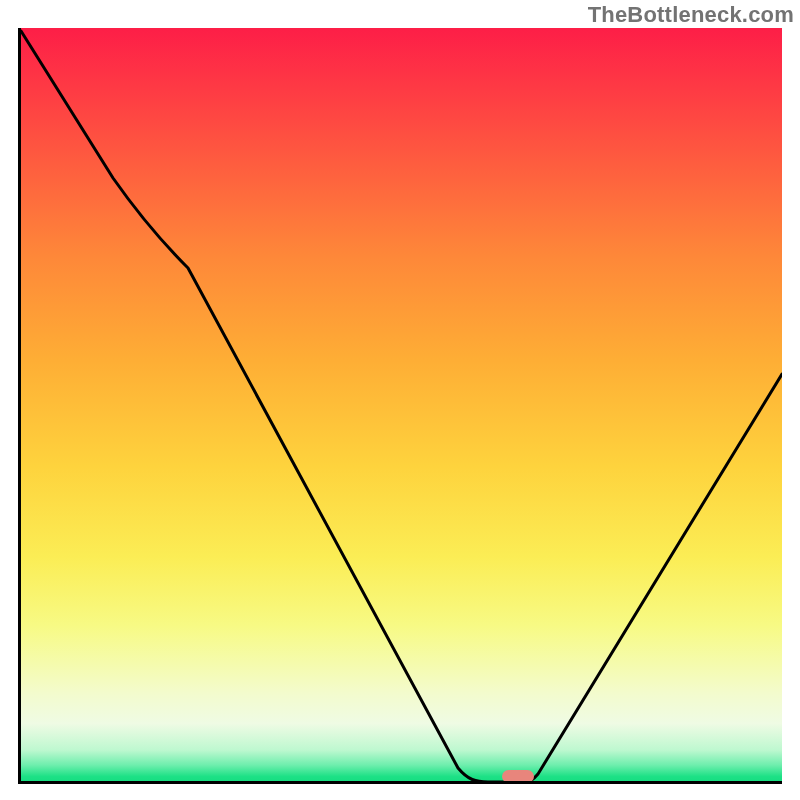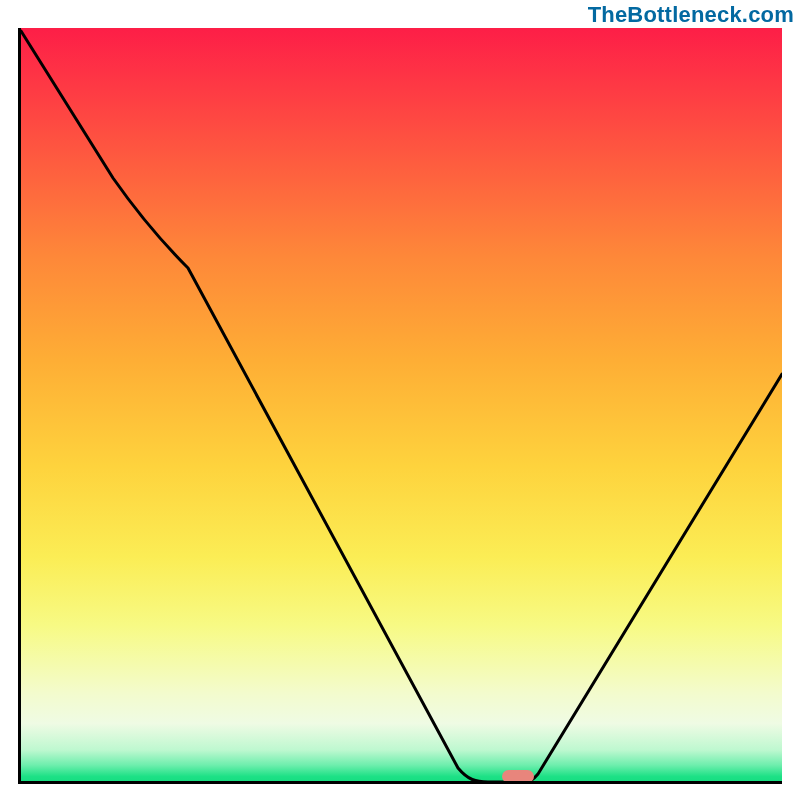--- a/index.html
+++ b/index.html
@@ -15,21 +15,21 @@
     position: relative;
     width: 800px;
     height: 800px;
   }
   .watermark {
     position: absolute;
     top: 2px;
     right: 6px;
     font-size: 22px;
     font-weight: 600;
-    color: #0369a1;
+    color: #737373;
     letter-spacing: 0.2px;
     z-index: 10;
   }
   .plot {
     position: absolute;
     left: 18px;
     top: 28px;
     width: 764px;
     height: 756px;
     overflow: hidden;

